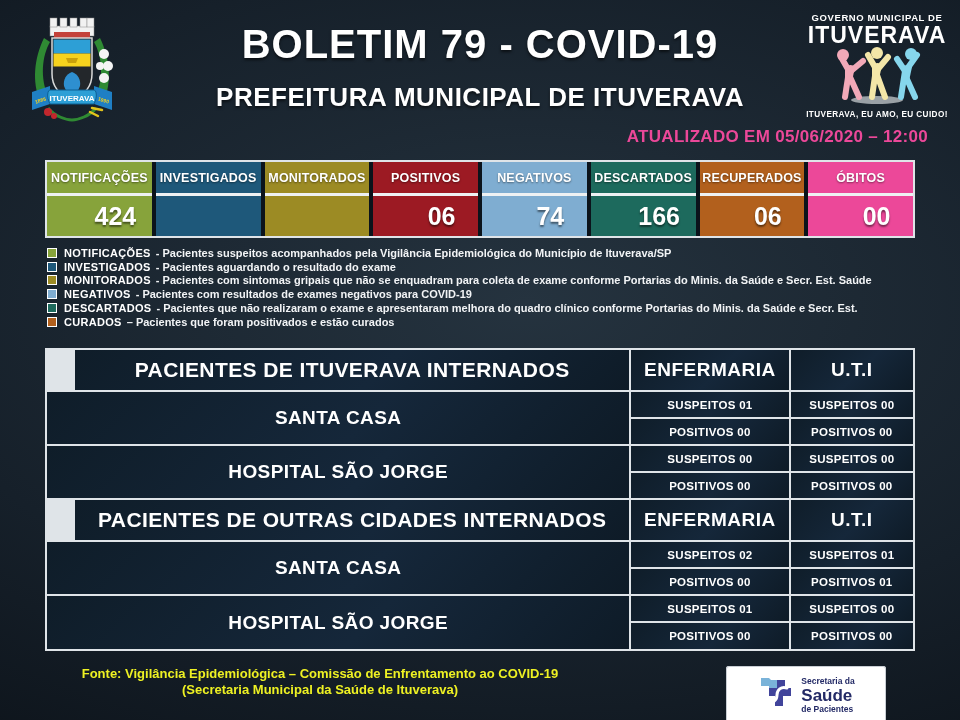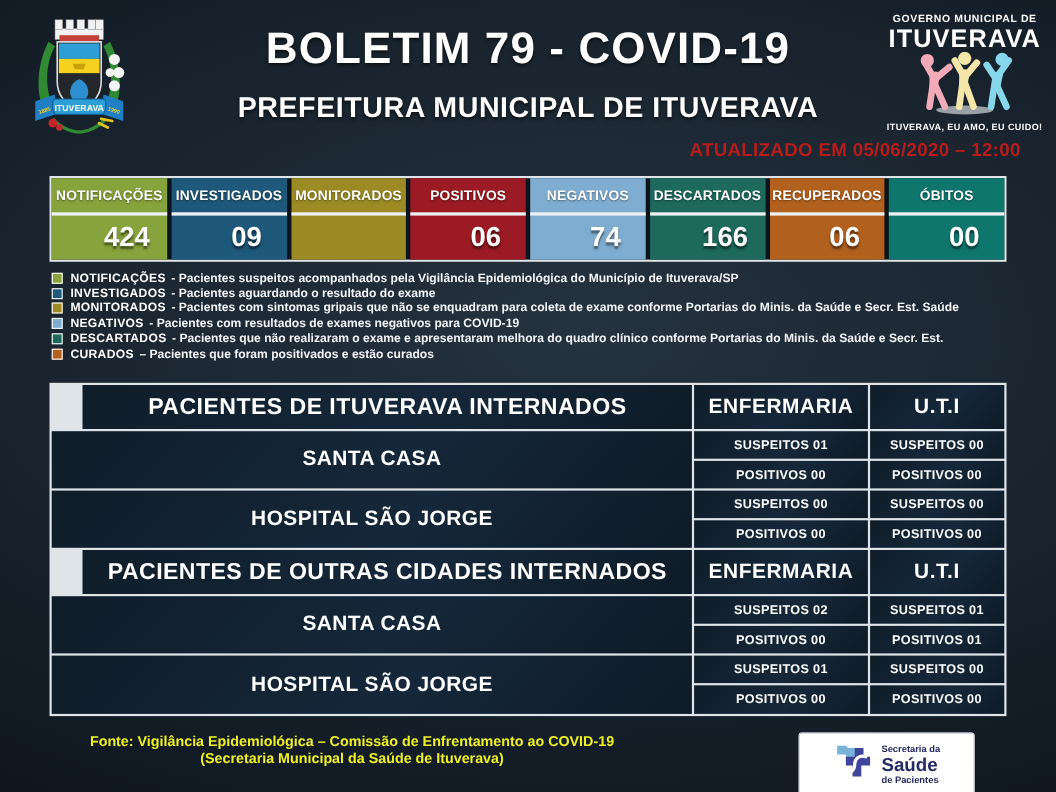--- a/index.html
+++ b/index.html
@@ -8,21 +8,21 @@
     font-family:"Liberation Sans", sans-serif;
     color:#fff;
     background:radial-gradient(ellipse 130% 95% at 55% 42%, #25333f 0%, #16202a 50%, #070b10 100%);
     position:relative; overflow:hidden;
   }
   .abs { position:absolute; }
 
   
   .title { left:0; right:0; top:22px; text-align:center; font-size:40px; font-weight:bold; letter-spacing:1px; text-shadow:0 2px 3px rgba(0,0,0,.6); }
   .subtitle { left:0; right:0; top:82px; text-align:center; font-size:26px; font-weight:bold; letter-spacing:.5px; text-shadow:0 2px 3px rgba(0,0,0,.6); }
-  .updated { right:32px; top:127px; font-size:17px; font-weight:bold; color:#b91c1c; letter-spacing:.3px; }
+  .updated { right:32px; top:127px; font-size:17px; font-weight:bold; color:#ec4899; letter-spacing:.3px; }
 
   .crest { left:24px; top:8px; width:96px; height:118px; }
   .govlogo { right:8px; top:12px; width:150px; text-align:center; }
   .govlogo .l1 { font-size:9.5px; font-weight:bold; letter-spacing:.6px; }
   .govlogo .l2 { font-size:23px; font-weight:bold; letter-spacing:1px; line-height:24px; }
   .govlogo .slogan { font-size:8.2px; font-weight:bold; letter-spacing:.4px; margin-top:1px; }
 
   
   .stats { left:45px; top:160px; width:870px; height:78px; display:flex; gap:4px;
            background:#0b131b; border:2px solid #dfe4e8; padding:0; }
@@ -140,42 +140,41 @@
   <div class="slogan">ITUVERAVA, EU AMO, EU CUIDO!</div>
 </div>
 
 <div class="abs stats">
   <div class="stat-col" style="background: rgb(135, 163, 59);">
     <div class="stat-h">NOTIFICAÇÕES</div>
     <div class="stat-v">424</div>
   </div>
   <div class="stat-col" style="background: rgb(30, 88, 122);">
     <div class="stat-h">INVESTIGADOS</div>
-    <div class="stat-v">09</div>
   </div>
   <div class="stat-col" style="background: rgb(156, 139, 36);">
     <div class="stat-h">MONITORADOS</div>
   </div>
   <div class="stat-col" style="background: rgb(156, 26, 35);">
     <div class="stat-h">POSITIVOS</div>
     <div class="stat-v">06</div>
   </div>
   <div class="stat-col" style="background: rgb(127, 173, 209);">
     <div class="stat-h">NEGATIVOS</div>
     <div class="stat-v">74</div>
   </div>
   <div class="stat-col" style="background: rgb(29, 106, 93);">
     <div class="stat-h">DESCARTADOS</div>
     <div class="stat-v">166</div>
   </div>
   <div class="stat-col" style="background: rgb(178, 96, 29);">
     <div class="stat-h">RECUPERADOS</div>
     <div class="stat-v">06</div>
   </div>
-  <div class="stat-col" style="background: #0f766e;">
+  <div class="stat-col" style="background: #ec4899;">
     <div class="stat-h">ÓBITOS</div>
     <div class="stat-v">00</div>
   </div>
 </div>
 
 <div class="abs legend">
   <div class="legend-row">
     <span class="swatch" style="background: rgb(135, 163, 59);"></span>
     <span class="legend-term">NOTIFICAÇÕES</span>
     <span class="legend-desc">- Pacientes suspeitos acompanhados pela Vigilância Epidemiológica do Município de Ituverava/SP</span>

